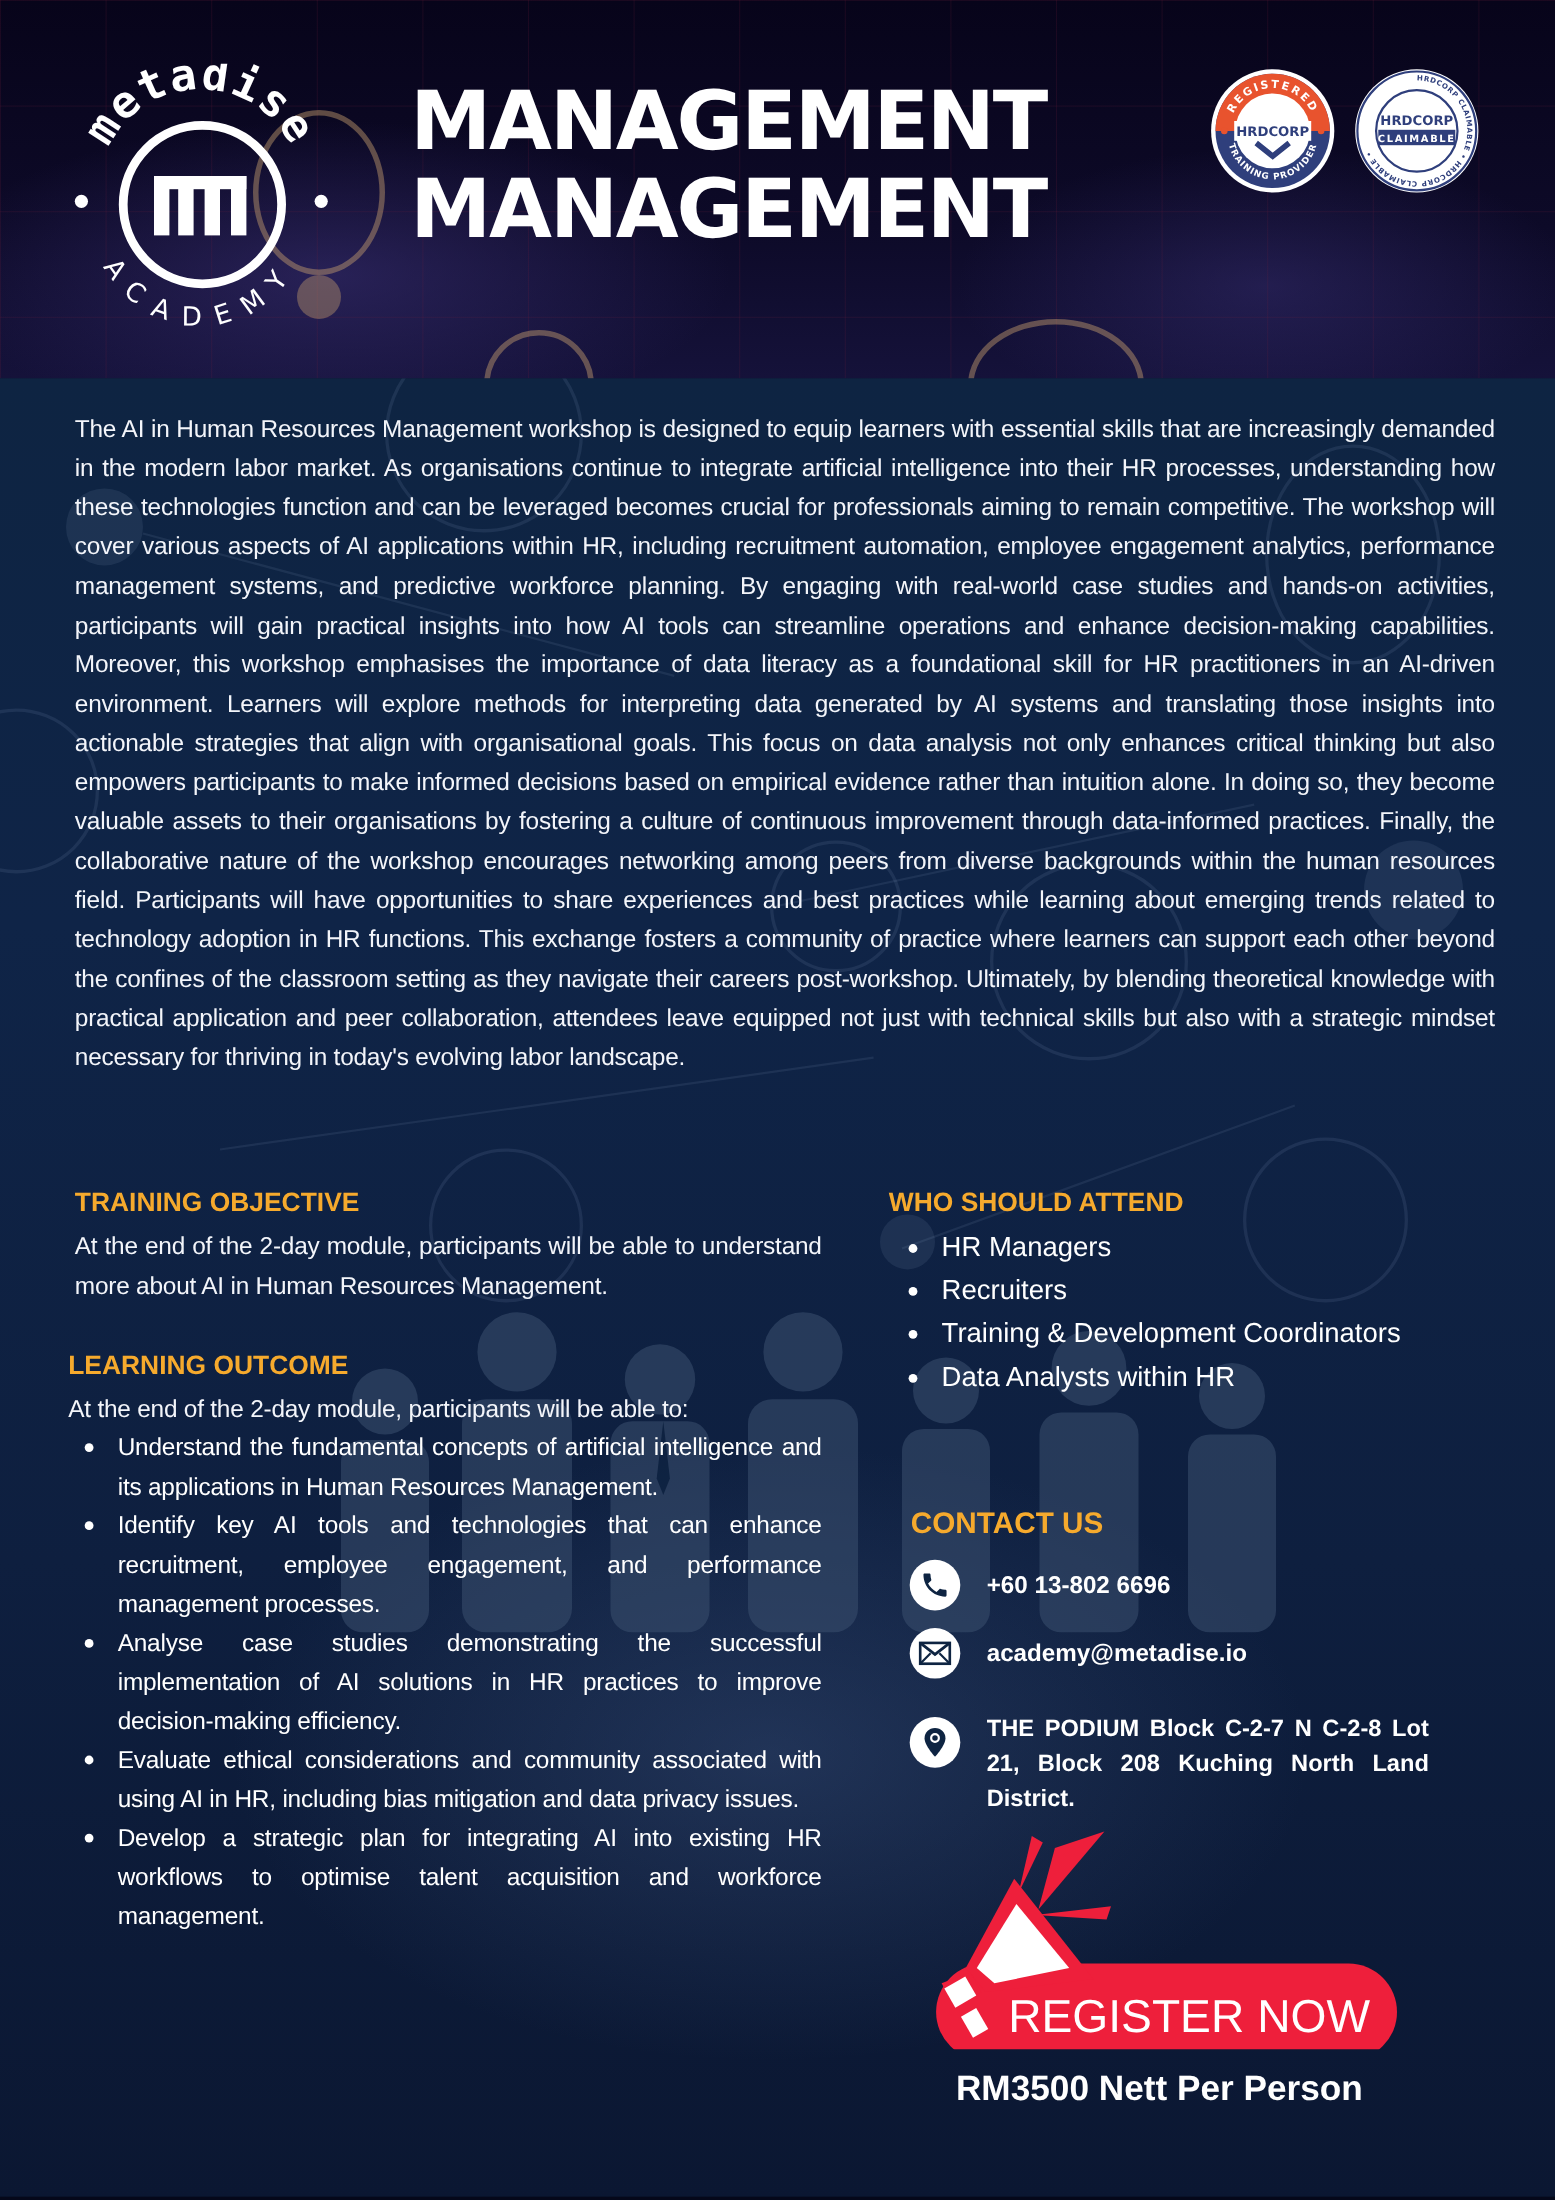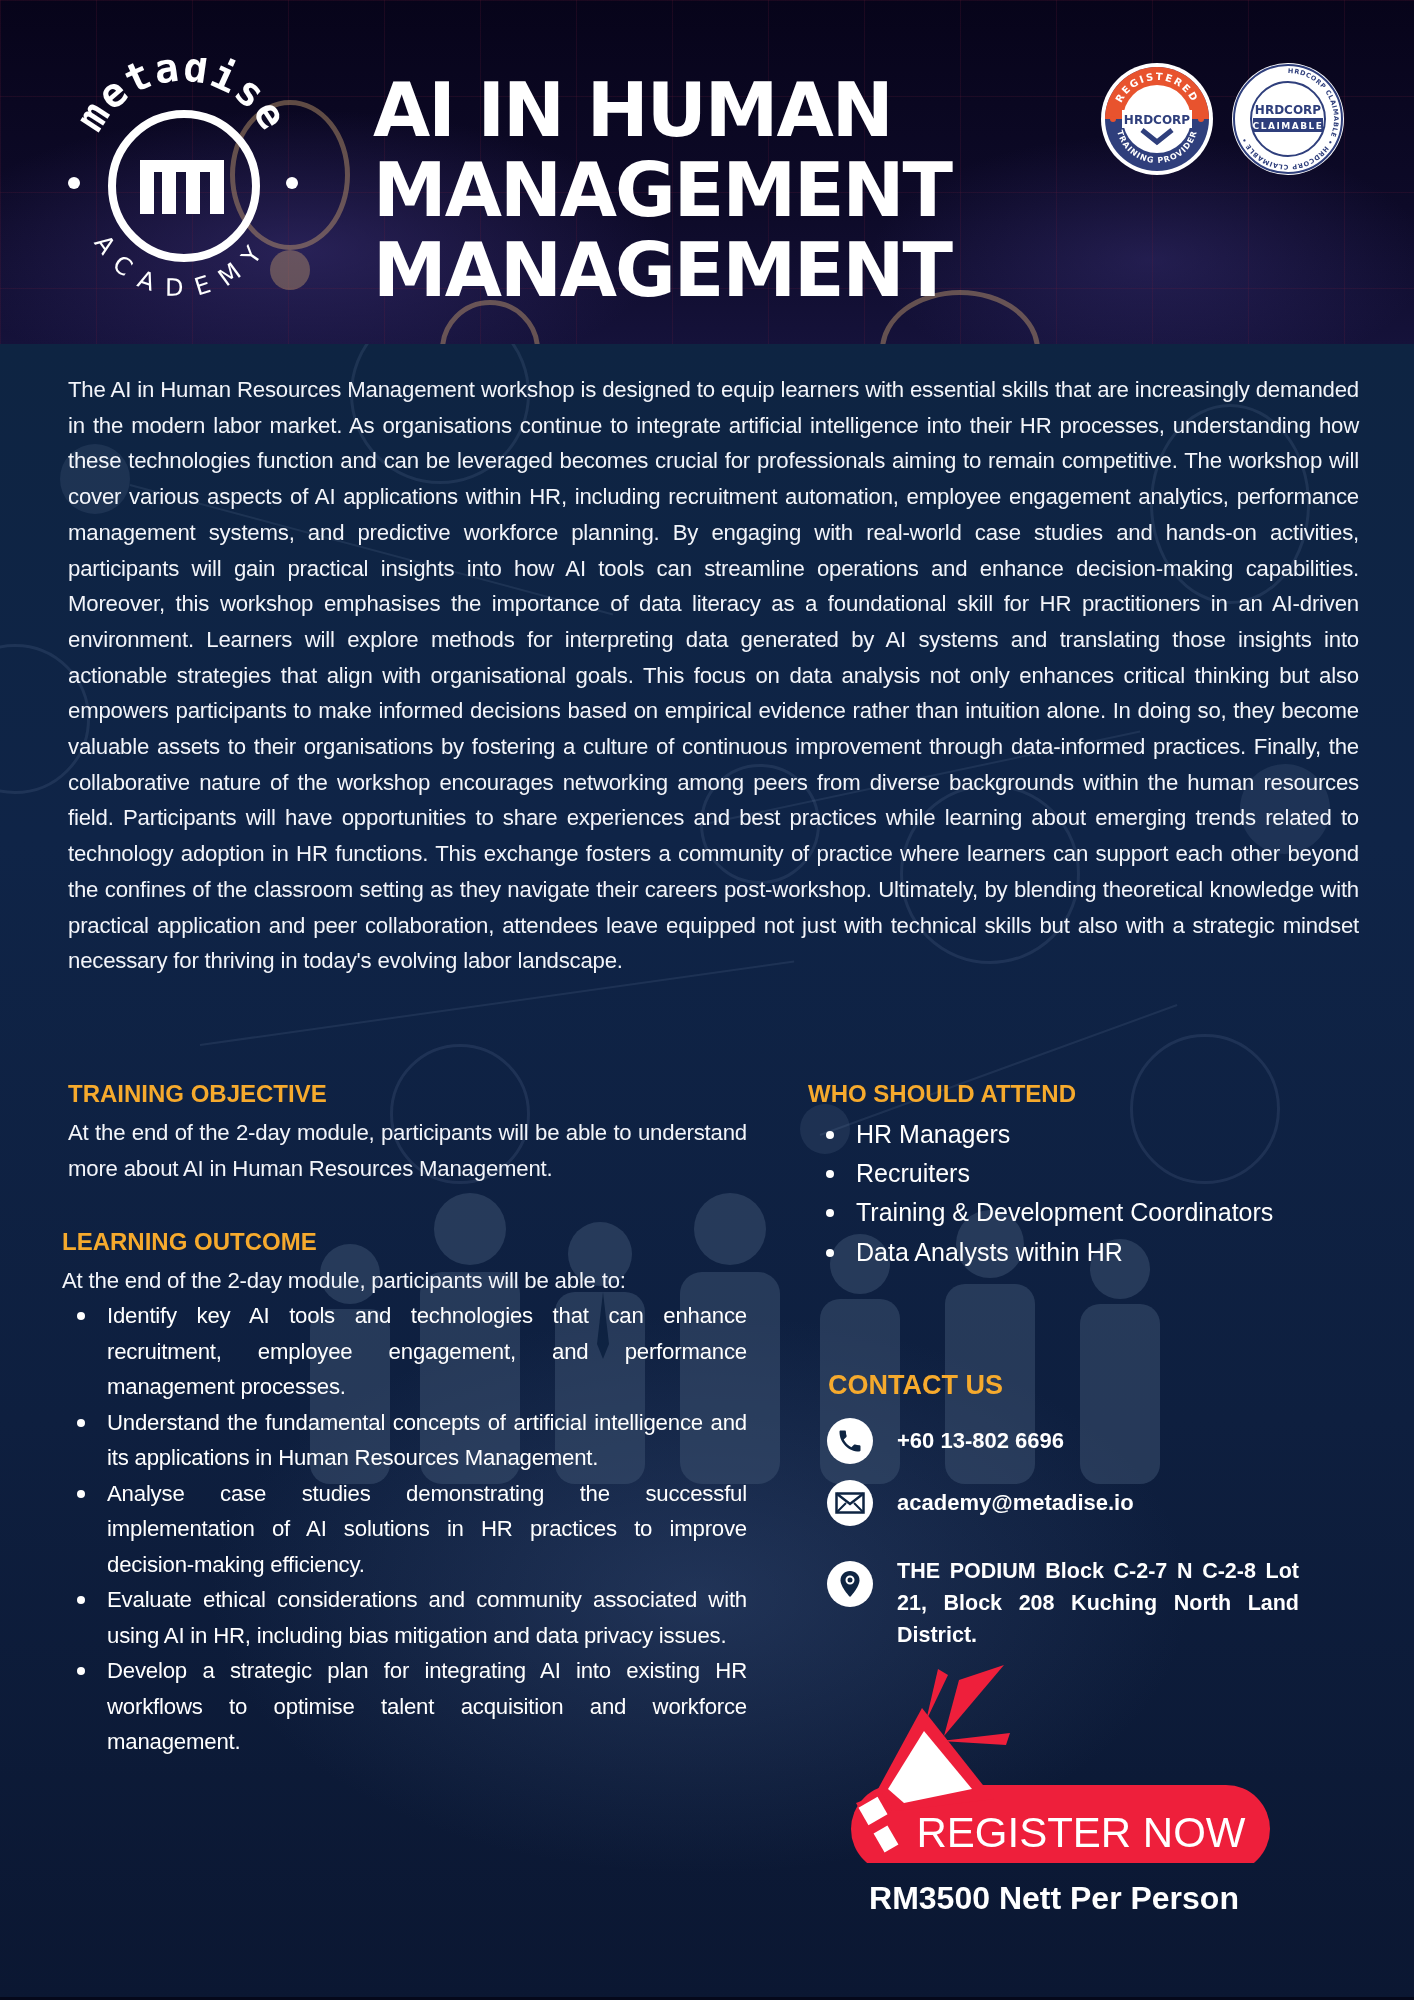--- a/index.html
+++ b/index.html
@@ -129,21 +129,20 @@
     <circle cx="230" cy="125" r="6" fill="#fff"></circle>
 
     <rect x="78" y="112" width="14" height="44" fill="#fff"></rect>
     <rect x="78" y="102" width="84" height="12" fill="#fff"></rect>
     <rect x="100" y="102" width="14" height="54" fill="#fff"></rect>
     <rect x="148" y="102" width="14" height="54" fill="#fff"></rect>
     <rect x="124" y="112" width="14" height="44" fill="#fff"></rect>
   </svg>
 
   <div class="title">
-    <div>AI IN HUMAN</div>
     <div>MANAGEMENT</div>
     <div>MANAGEMENT</div>
   </div>
 
   <svg class="badge b1" viewBox="0 0 114 114">
     <defs>
       <path id="b1top" d="M 18 57 A 39 39 0 0 1 96 57"></path>
       <path id="b1bot" d="M 16 60 A 41 41 0 0 0 98 60"></path>
     </defs>
     <circle cx="57" cy="57" r="56" fill="#fff"></circle>
@@ -218,22 +217,22 @@
 </div>
 
 <p class="intro">The AI in Human Resources Management workshop is designed to equip learners with essential skills that are increasingly demanded in the modern labor market. As organisations continue to integrate artificial intelligence into their HR processes, understanding how these technologies function and can be leveraged becomes crucial for professionals aiming to remain competitive. The workshop will cover various aspects of AI applications within HR, including recruitment automation, employee engagement analytics, performance management systems, and predictive workforce planning. By engaging with real-world case studies and hands-on activities, participants will gain practical insights into how AI tools can streamline operations and enhance decision-making capabilities. Moreover, this workshop emphasises the importance of data literacy as a foundational skill for HR practitioners in an AI-driven environment. Learners will explore methods for interpreting data generated by AI systems and translating those insights into actionable strategies that align with organisational goals. This focus on data analysis not only enhances critical thinking but also empowers participants to make informed decisions based on empirical evidence rather than intuition alone. In doing so, they become valuable assets to their organisations by fostering a culture of continuous improvement through data-informed practices. Finally, the collaborative nature of the workshop encourages networking among peers from diverse backgrounds within the human resources field. Participants will have opportunities to share experiences and best practices while learning about emerging trends related to technology adoption in HR functions. This exchange fosters a community of practice where learners can support each other beyond the confines of the classroom setting as they navigate their careers post-workshop. Ultimately, by blending theoretical knowledge with practical application and peer collaboration, attendees leave equipped not just with technical skills but also with a strategic mindset necessary for thriving in today's evolving labor landscape.</p>
 
 <div class="heading" style="left:68px;top:1080px;">TRAINING OBJECTIVE</div>
 <p class="para" style="left:68px;top:1115px;width:679px;">At the end of the 2-day module, participants will be able to understand more about AI in Human Resources Management.</p>
 
 <div class="heading" style="left:62px;top:1228px;">LEARNING OUTCOME</div>
 <p class="para" style="left:62px;top:1263px;width:690px;text-align:left;">At the end of the 2-day module, participants will be able to:</p>
 <ul class="bullets lo-list">
+  <li>Understand the fundamental concepts of artificial intelligence and its applications in Human Resources Management.</li>
   <li>Identify key AI tools and technologies that can enhance recruitment, employee engagement, and performance management processes.</li>
-  <li>Understand the fundamental concepts of artificial intelligence and its applications in Human Resources Management.</li>
   <li>Analyse case studies demonstrating the successful implementation of AI solutions in HR practices to improve decision-making efficiency.</li>
   <li>Evaluate ethical considerations and community associated with using AI in HR, including bias mitigation and data privacy issues.</li>
   <li>Develop a strategic plan for integrating AI into existing HR workflows to optimise talent acquisition and workforce management.</li>
 </ul>
 
 <div class="heading" style="left:808px;top:1080px;">WHO SHOULD ATTEND</div>
 <ul class="bullets wsa-list">
   <li>HR Managers</li>
   <li>Recruiters</li>
   <li>Training &amp; Development Coordinators</li>

